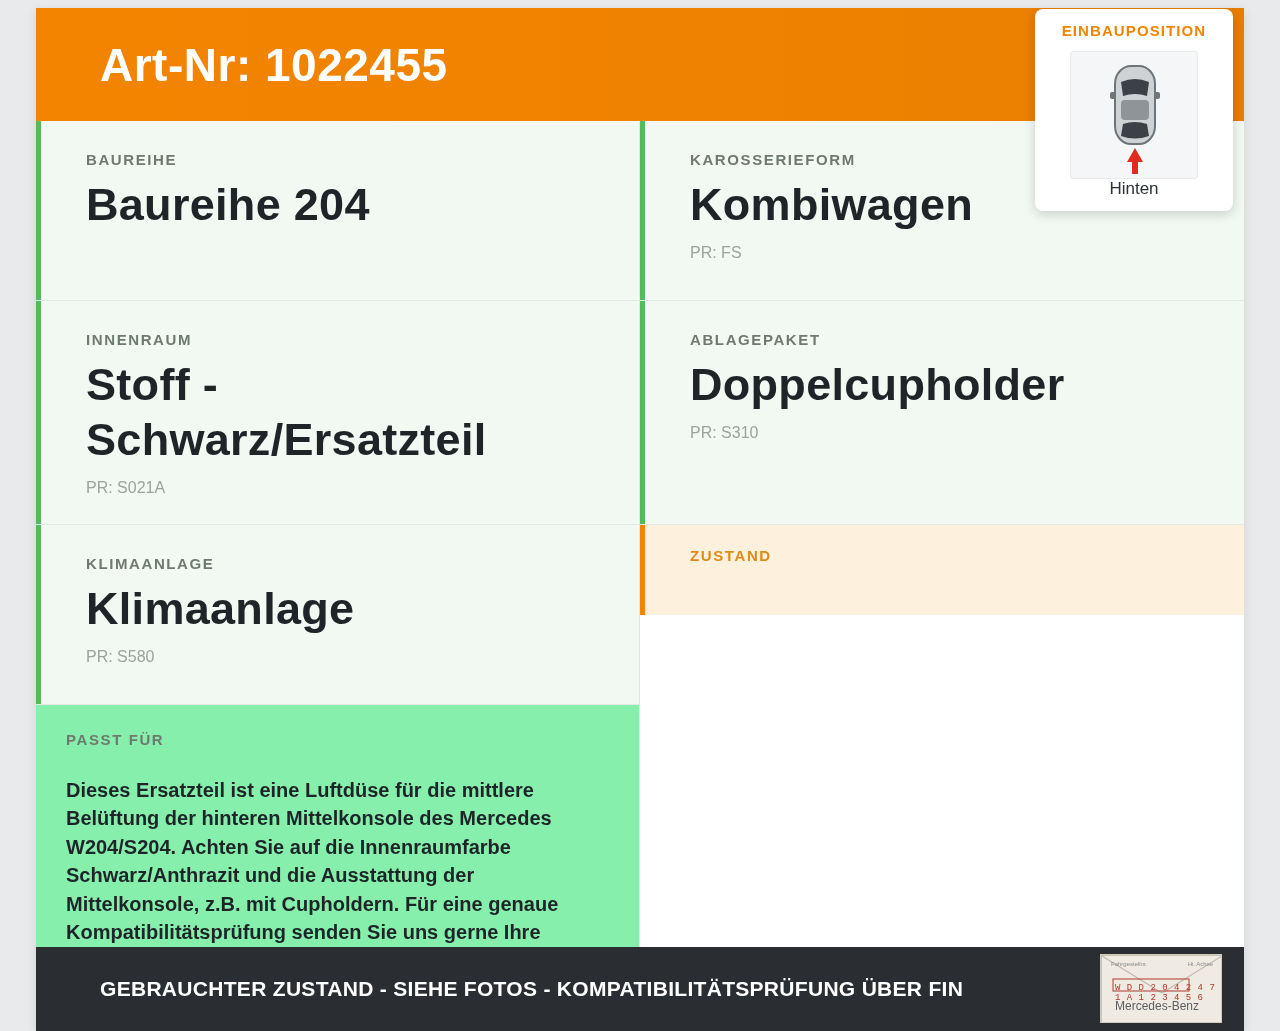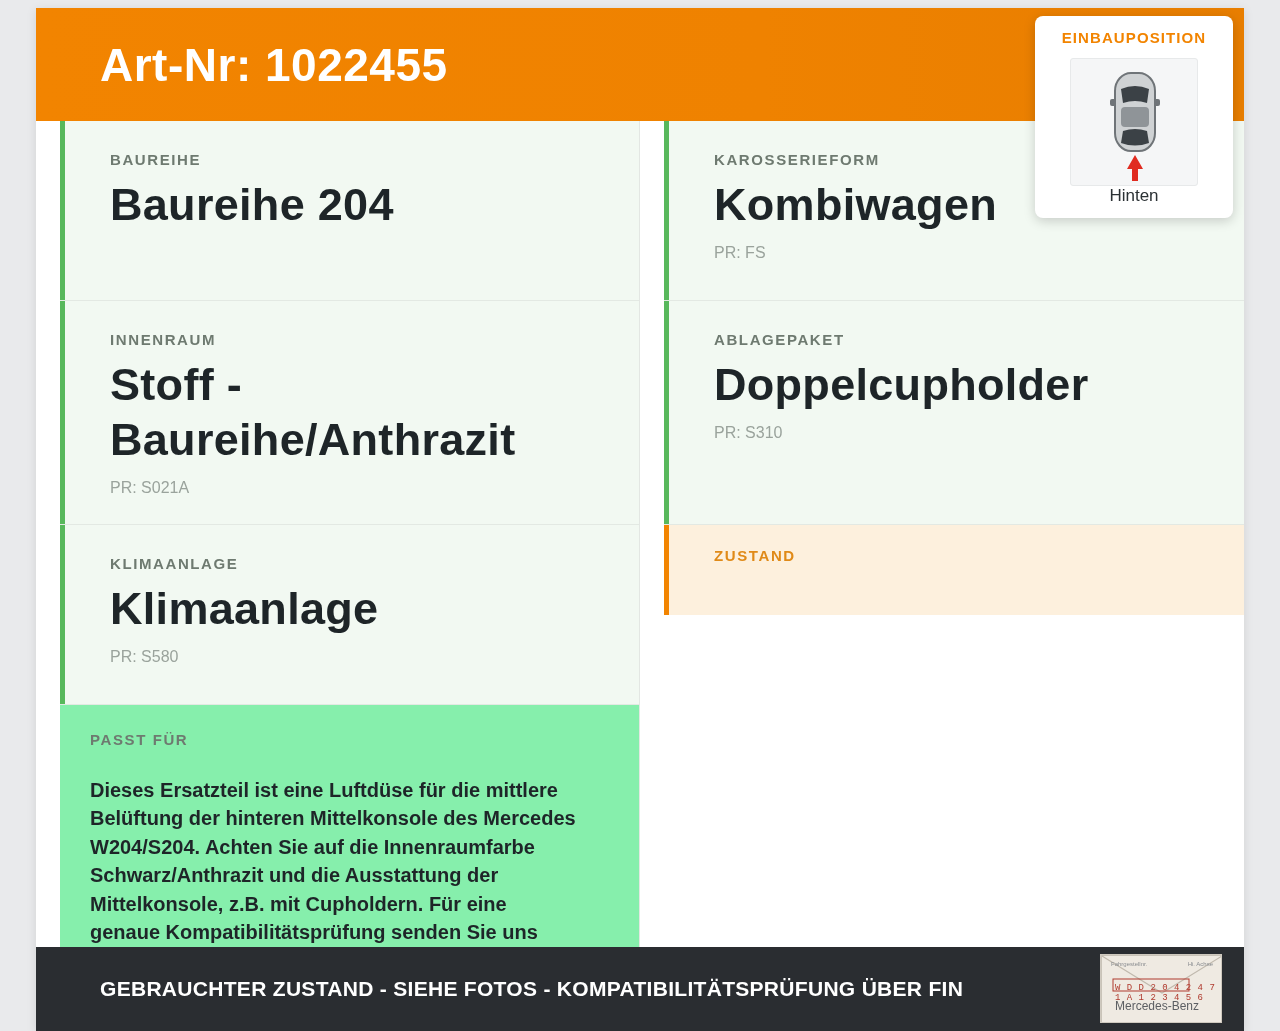--- a/index.html
+++ b/index.html
@@ -46,21 +46,20 @@
   }
 
   
   .body {
     position: relative;
     display: flex;
     height: 835px;
   }
   .col {
     position: relative;
-    padding-left: 24px;
   }
   .col-left {
     width: 604px;
     border-right: 1px solid #e3e7e3;
   }
   .col-right {
     width: 604px;
   }
 
   .spec {
@@ -146,21 +145,21 @@
     line-height: 1.42;
     color: #1e2528;
     font-weight: bold;
     margin-top: 28px;
   }
 
   
   .pos-badge {
     position: absolute;
     right: 11px;
-    top: 8px;
+    top: 1px;
     width: 198px;
     background: #ffffff;
     border-radius: 8px;
     box-shadow: 0 3px 12px rgba(0,0,0,0.18);
     padding: 13px 0 12px 0;
     text-align: center;
     z-index: 5;
   }
   .pos-title {
     font-size: 15px;
@@ -251,21 +250,21 @@
 
       <div class="col col-left">
 
         <div class="spec r1">
           <div class="spec-label">Baureihe</div>
           <div class="spec-value">Baureihe 204</div>
         </div>
 
         <div class="spec left-r2">
           <div class="spec-label">Innenraum</div>
-          <div class="spec-value">Stoff - Baureihe/Anthrazit</div>
+          <div class="spec-value">Stoff - Schwarz/Ersatzteil</div>
           <div class="spec-code">PR: S021A</div>
         </div>
 
         <div class="spec r3">
           <div class="spec-label">Klimaanlage</div>
           <div class="spec-value">Klimaanlage</div>
           <div class="spec-code">PR: S580</div>
         </div>
 
         <div class="fits">

